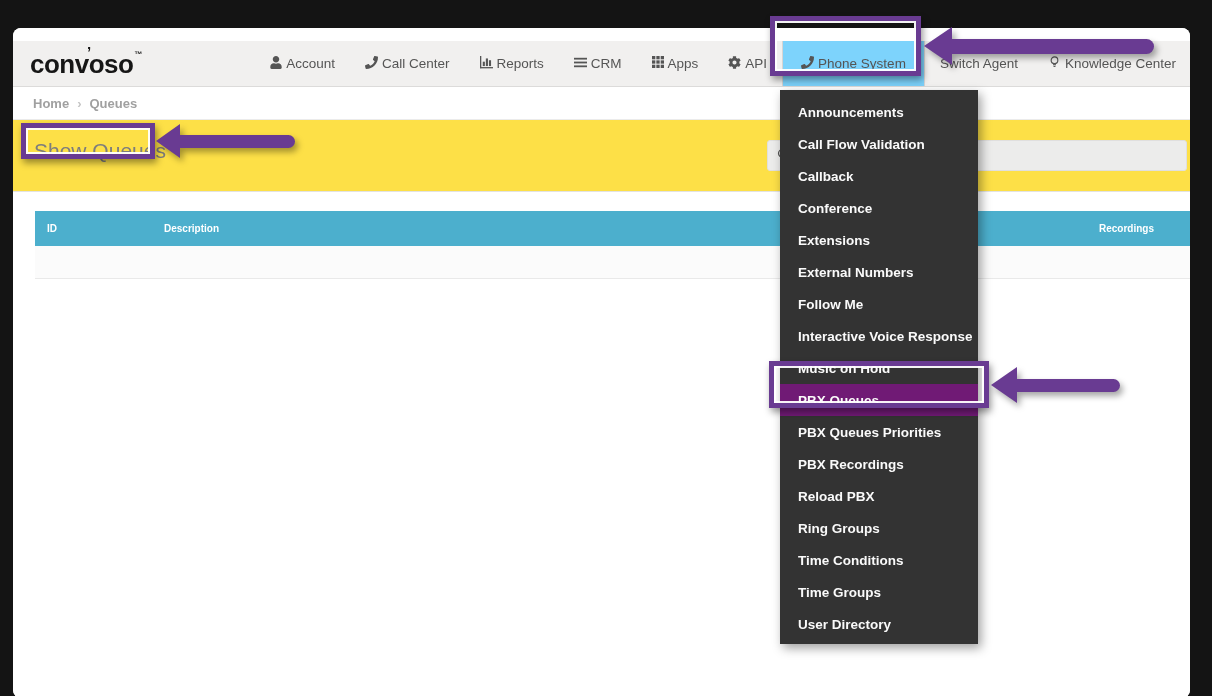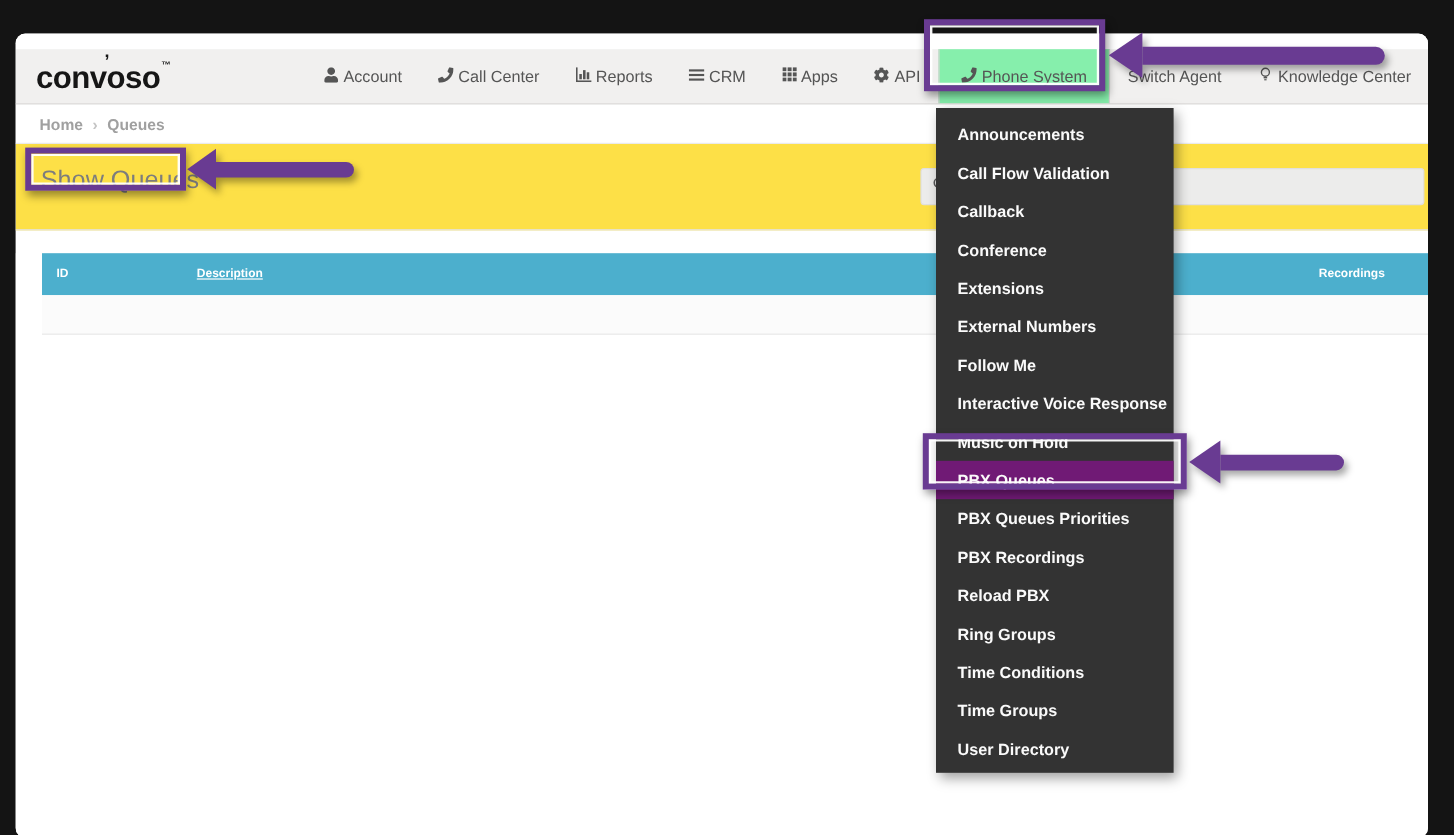--- a/index.html
+++ b/index.html
@@ -25,21 +25,21 @@
           margin-right:auto; position:relative; line-height:1; }
   .logo .mark { position:absolute; left:57px; top:-7px; font-size:15px; font-weight:700; }
   .logo .tm { font-size:8px; vertical-align:16px; font-weight:600; margin-left:1px; }
   .nav-items { display:flex; align-items:center; height:100%; }
   .nav-item {
     display:flex; align-items:center; gap:4px; padding:0 15px; height:100%;
     font-size:13.5px; color:#555; cursor:pointer; white-space:nowrap;
   }
   .nav-item svg { fill:#555; flex:none; }
   .nav-item.active {
-    background:#86efac; border-left:1px solid #d7d5d4; border-right:1px solid #d7d5d4;
+    background:#7dd3fc; border-left:1px solid #d7d5d4; border-right:1px solid #d7d5d4;
     padding:0 18px;
   }
   .icon-stroke { fill:none !important; stroke:#555; }
 
   
   .breadcrumb {
     height:33px; background:#fff; border-bottom:1px solid #ebebeb;
     display:flex; align-items:center; gap:8px; padding-left:20px;
     font-size:13px; color:#a0a0a0;font-weight:bold;
   }
@@ -58,21 +58,21 @@
                   font-size:13px; color:#555; font-family:inherit; }
 
   
   .content { background:#fff; height:100%; }
   .table-wrap { margin-left:22px; margin-top:19px; }
   .thead {
     display:flex; align-items:center; height:35px; background:#4cafcd;
     color:#fff; font-size:10px; font-weight:700;
   }
   .th-id { width:129px; padding-left:12px; }
-  .th-desc { flex:1;text-decoration:underline; }
+  .th-desc { flex:1; }
   .th-rec { width:91px; overflow:hidden; white-space:nowrap; text-align:left; }
   .empty-row { height:33px; background:#fbfbfb; border-bottom:1px solid #e9e9e9; }
 
   
   .menu {
     position:absolute; left:767px; top:62px; width:198px;
     background:#333333; box-shadow:3px 4px 10px rgba(0,0,0,.38);
     padding:6px 0 4px; z-index:20;
   }
   .menu-item {

